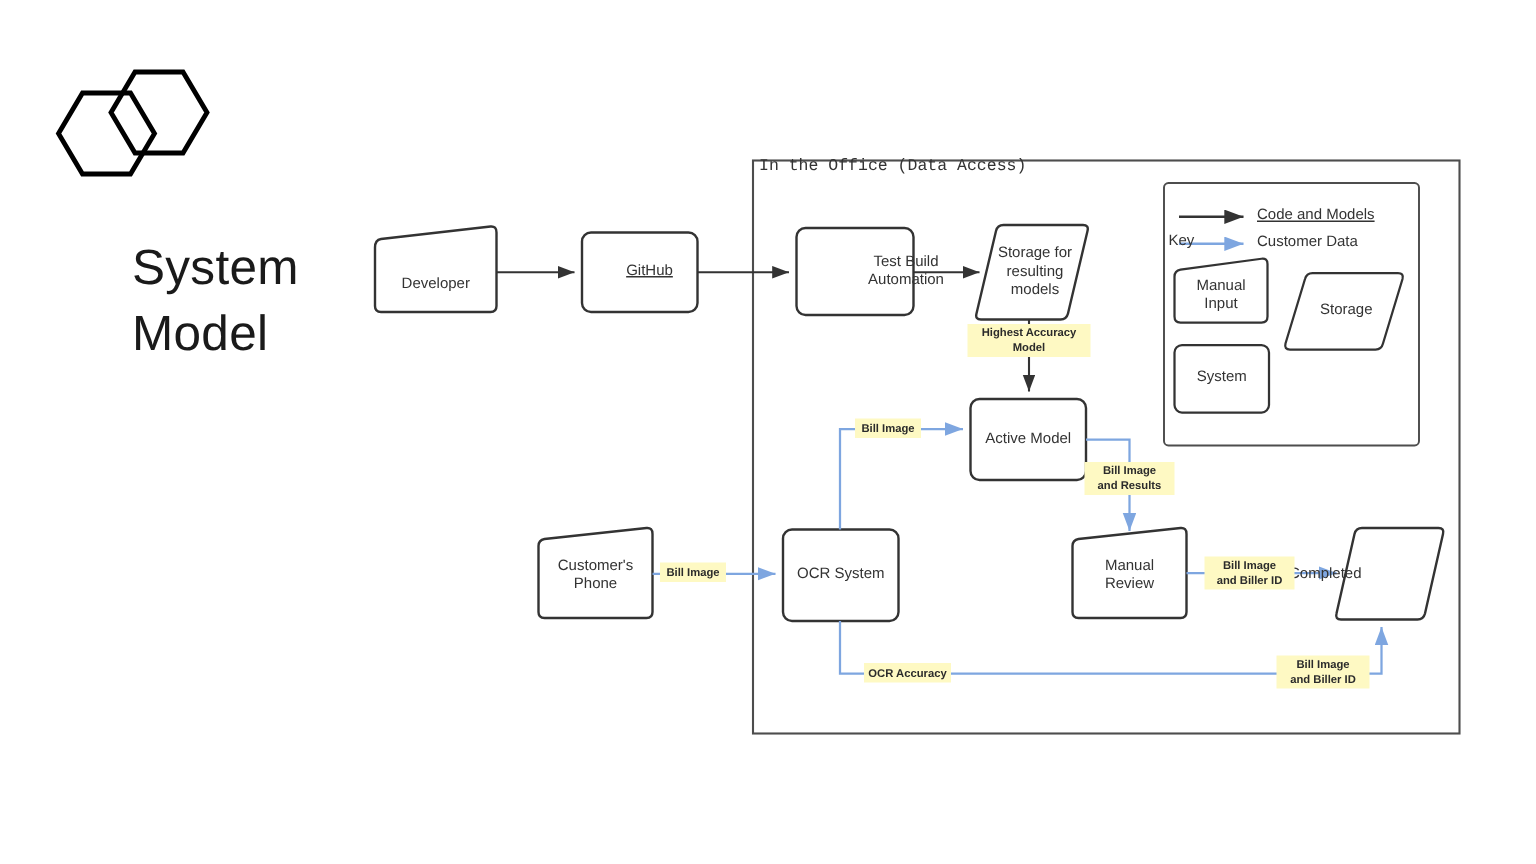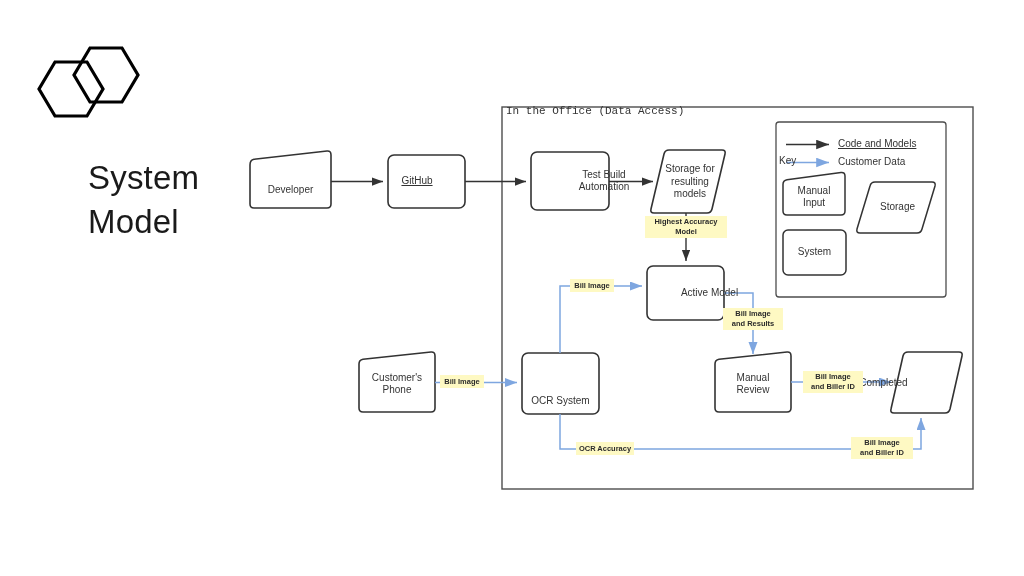--- a/index.html
+++ b/index.html
@@ -164,32 +164,32 @@
 
 <div class="node-label" style="left:783px; top:179px; width:62px; height:36px;">Manual
 Input</div>
 
 <div class="node-label" style="left:783px; top:230px; width:63px; height:45px;">System</div>
 
 <div class="node-label" style="left:866px; top:182px; width:63px; height:51px;">Storage</div>
 
 <div class="node-label" style="left:250px; top:156px; width:81px; height:68px;">Developer</div>
 
-<div class="node-label" style="left:372px; top:155px; width:90px; height:53px;text-decoration:underline;">GitHub</div>
+<div class="node-label" style="left:388px; top:155px; width:90px; height:53px;text-decoration:underline;">GitHub</div>
 
 <div class="node-label" style="left:531px; top:152px; width:78px; height:58px;padding-left:34px;">Test Build
 Automation</div>
 
 <div class="node-label" style="left:656px; top:151px; width:68px; height:62px;">Storage for
 resulting
 models</div>
 
-<div class="node-label" style="left:647px; top:266px; width:77px; height:54px;padding-left:24px;">Active Model</div>
-
-<div class="node-label" style="left:522px; top:371px; width:77px; height:61px;text-align:right;">OCR System</div>
+<div class="node-label" style="left:647px; top:266px; width:77px; height:54px;">Active Model</div>
+
+<div class="node-label" style="left:522px; top:353px; width:77px; height:61px;text-align:right;">OCR System</div>
 
 <div class="node-label" style="left:359px; top:356px; width:76px; height:56px;">Customer's
 Phone</div>
 
 <div class="node-label" style="left:715px; top:356px; width:76px; height:56px;">Manual
 Review</div>
 
 <div class="node-label" style="left:848px; top:353px; width:71px; height:60px;">Completed</div>
 
 <div class="edge-label" style="left:645px; top:216px; width:82px; height:22px;">Highest Accuracy

